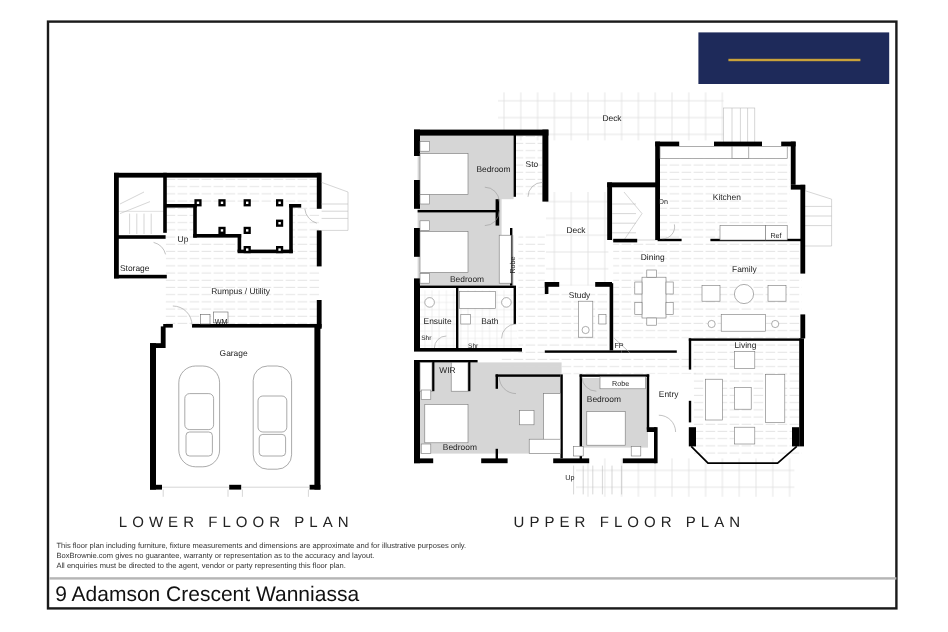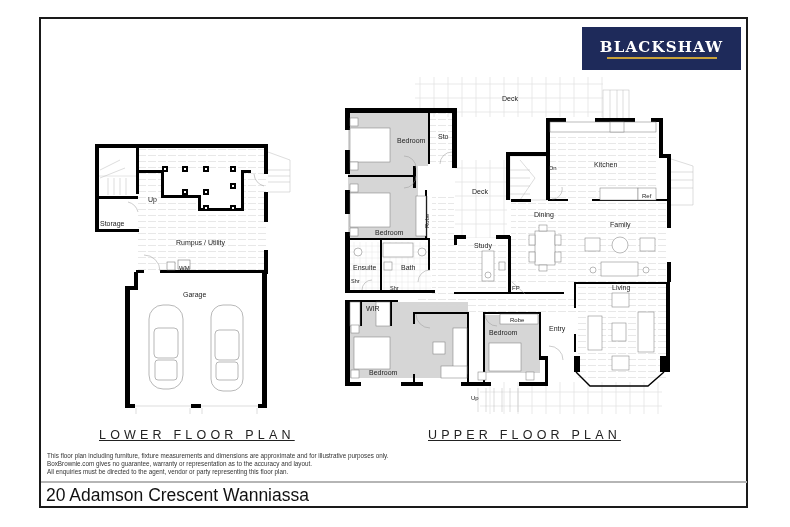--- a/index.html
+++ b/index.html
@@ -2,33 +2,32 @@
 <html><head>
 <meta charset="utf-8">
 <style>
   html, body { margin:0; padding:0; background:#ffffff; }
   body { width:790px; height:527px; position:relative; overflow:hidden; font-family:"Liberation Sans", sans-serif; }
   .frame { position:absolute; left:39px; top:17px; width:709px; height:491px; border:2px solid #1a1a1a; box-sizing:border-box; background:#fff; }
   .logo { position:absolute; left:582px; top:27px; width:159px; height:43px; background:#1e2a5a; display:flex; flex-direction:column; align-items:center; justify-content:center; }
   .logo-text { color:#ffffff; font-family:"DejaVu Serif", serif; font-weight:bold; font-size:15px; letter-spacing:1.2px; line-height:16px; }
   .logo-underline { width:110px; height:2px; background:#c9a23a; margin-top:2px; }
   .plan-svg { position:absolute; left:0; top:0; }
-  .plan-title { position:absolute; top:428px; font-size:12.5px; letter-spacing:4.2px; color:#222; white-space:nowrap;text-decoration:underline; }
+  .plan-title { position:absolute; top:428px; font-size:12.5px; letter-spacing:4.2px; color:#222; white-space:nowrap; }
   .disclaimer { position:absolute; left:47px; top:452px; font-size:6.3px; line-height:8.2px; color:#333; }
   .separator { position:absolute; left:41px; top:481px; width:706px; height:2px; background:#b5b5b5; }
   .address { position:absolute; left:46px; top:485px; font-size:17.5px; color:#111; white-space:nowrap; }
   .room-label { font-family:"Liberation Sans", sans-serif; font-size:7px; fill:#222; }
 </style>
 </head>
 <body>
 
 <div class="frame"></div>
 
 <div class="logo">
-  <div class="logo-text">BLACKSHAW</div>
   <div class="logo-underline"></div>
 </div>
 
 <svg class="plan-svg" width="790" height="527" viewBox="0 0 790 527">
   <defs>
     <pattern id="floorboards" width="10" height="6" patternUnits="userSpaceOnUse">
       <line x1="0" y1="5.5" x2="10" y2="5.5" stroke="#d8d8d8" stroke-width="0.6" stroke-dasharray="6 2"></line>
     </pattern>
     <pattern id="tiles" width="14" height="14" patternUnits="userSpaceOnUse">
       <rect width="14" height="14" fill="#fff" stroke="#dcdcdc" stroke-width="0.6"></rect>
@@ -394,13 +393,13 @@
 <div class="plan-title" style="left:99px;">LOWER FLOOR PLAN</div>
 <div class="plan-title" style="left:416px;margin-left:12px;">UPPER FLOOR PLAN</div>
 
 <div class="disclaimer">
   <div>This floor plan including furniture, fixture measurements and dimensions are approximate and for illustrative purposes only.</div>
   <div>BoxBrownie.com gives no guarantee, warranty or representation as to the accuracy and layout.</div>
   <div>All enquiries must be directed to the agent, vendor or party representing this floor plan.</div>
 </div>
 
 <div class="separator"></div>
-<div class="address">20 Adamson Crescent Wanniassa</div>
+<div class="address">9 Adamson Crescent Wanniassa</div>
 
 </body></html>

